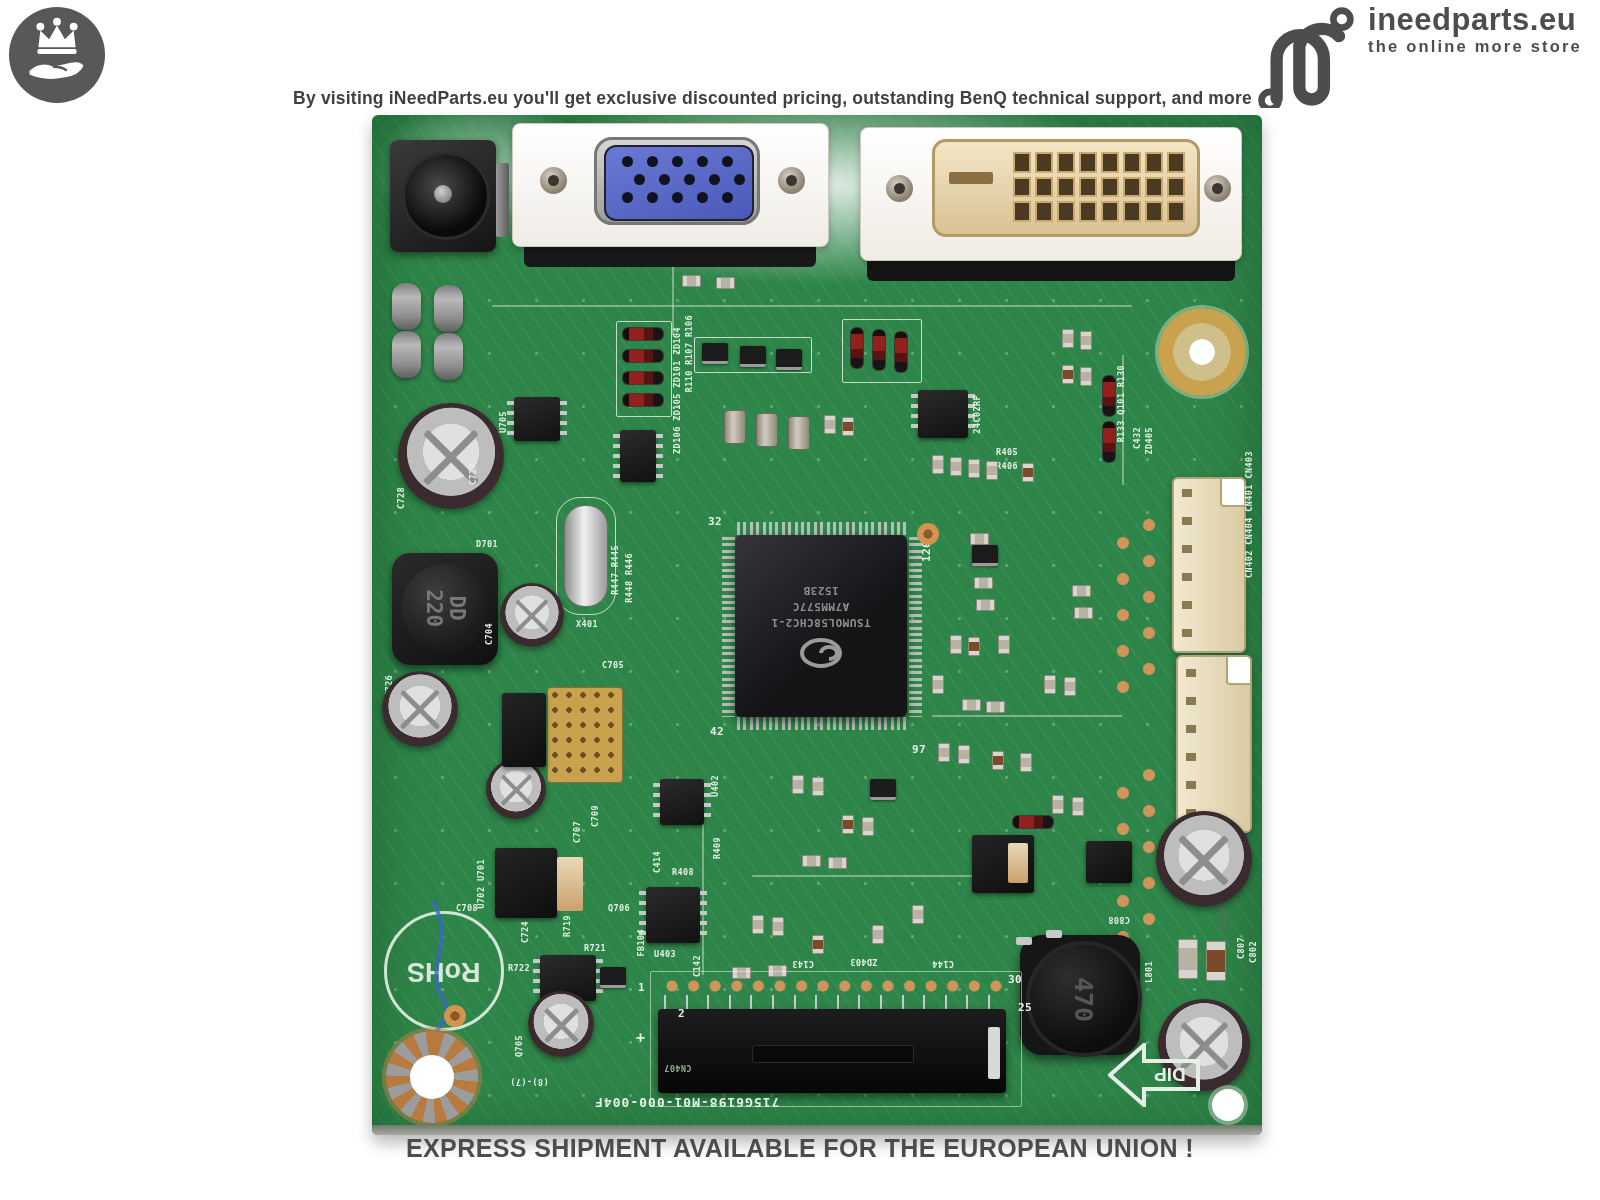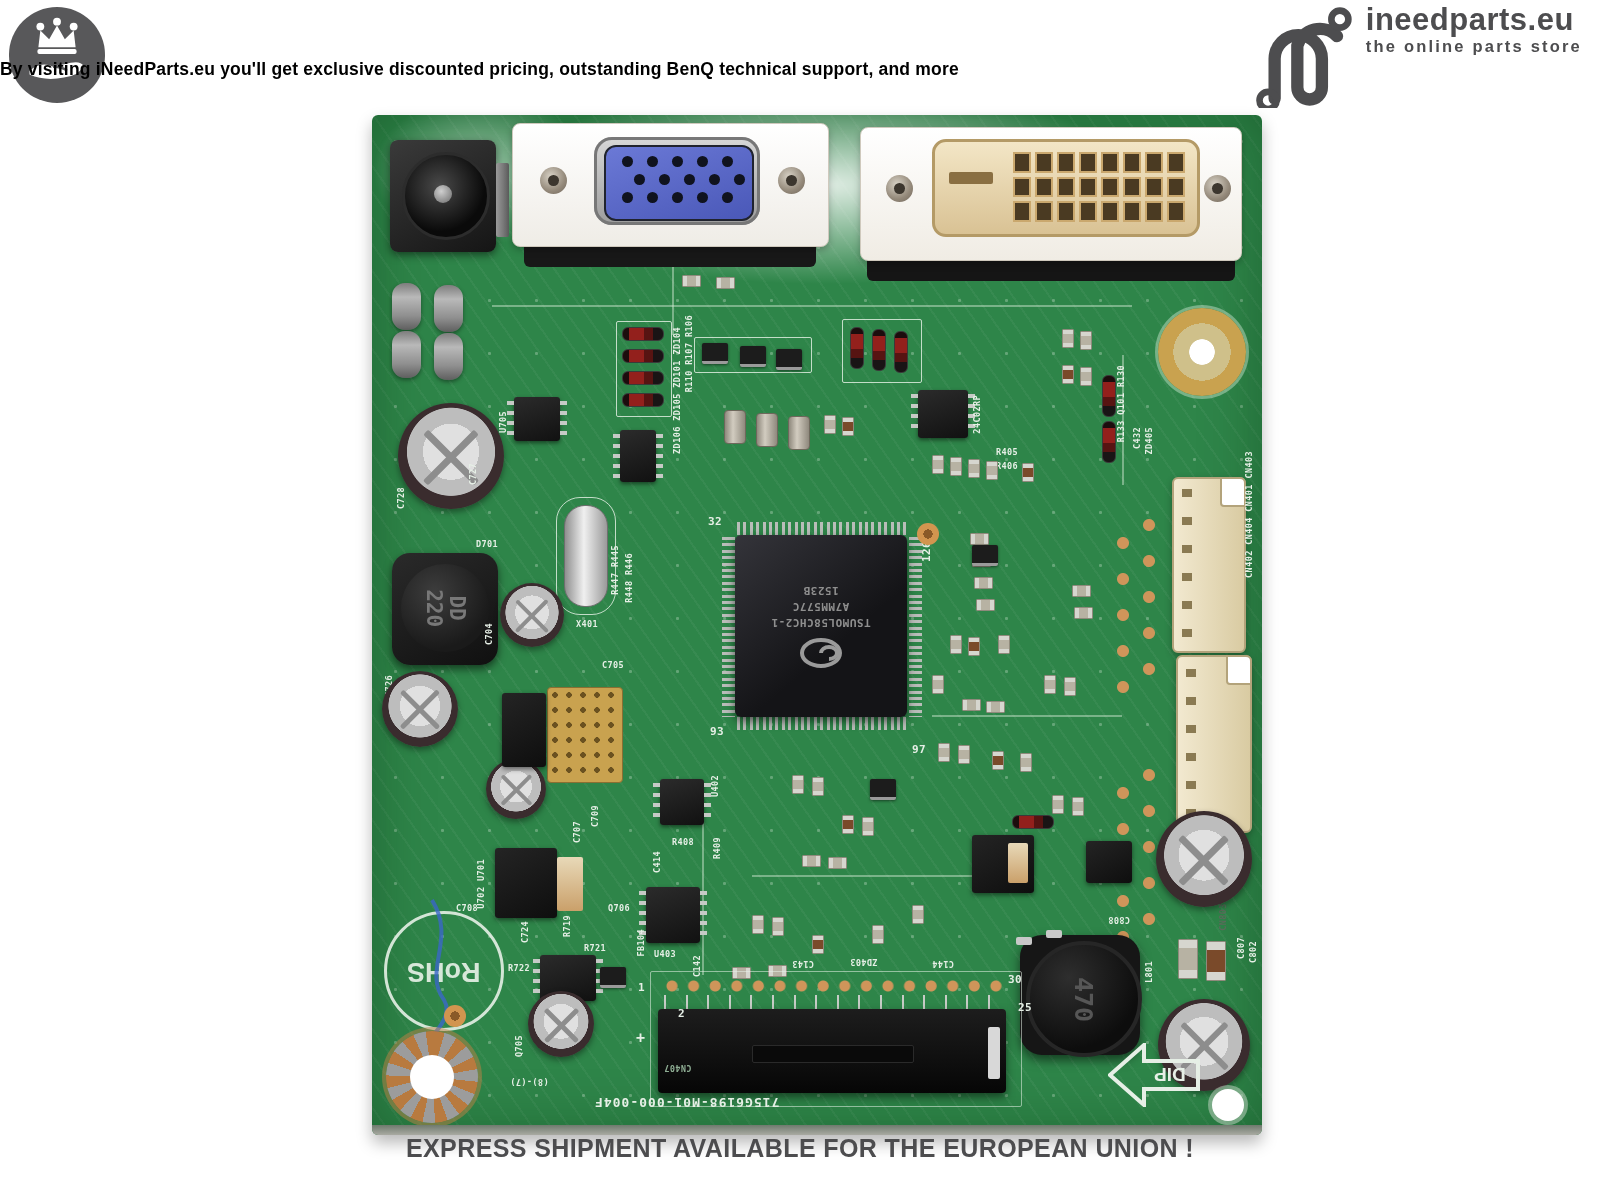--- a/index.html
+++ b/index.html
@@ -1,22 +1,22 @@
 <!DOCTYPE html>
 <html><head>
 <meta charset="utf-8">
 <style>
   html,body{margin:0;padding:0;background:#ffffff;}
   #page{position:relative;width:1600px;height:1200px;background:#ffffff;overflow:hidden;
         font-family:"Liberation Sans",sans-serif;}
   .abs{position:absolute;}
   
   #badge{left:8px;top:6px;width:98px;height:98px;}
-  #tagline{left:0;top:59px;width:1545px;font-size:17.5px;font-weight:bold;
-           color:#000000;letter-spacing:.2px;}
+  #tagline{left:0;top:88px;width:1545px;text-align:center;font-size:17.5px;font-weight:bold;
+           color:#404040;letter-spacing:.2px;}
   #brand{right:18px;top:4px;display:flex;align-items:flex-start;}
   #brand-text{margin-left:4px;color:#4d4d4f;line-height:1;}
   #brand-name{font-size:31px;font-weight:bold;letter-spacing:.5px;}
   #brand-sub{font-size:16.5px;font-weight:bold;letter-spacing:2.2px;margin-top:3px;}
   
   #footer{left:0;top:1134px;width:1600px;text-align:center;font-size:25px;font-weight:bold;
           color:#4c4c4e;letter-spacing:.4px;}
   
   #pcb{left:372px;top:115px;width:890px;height:1020px;background:#2e8549;border-radius:6px;
        box-shadow:0 8px 16px rgba(0,0,0,.28), inset 0 0 60px rgba(0,40,10,.35);
@@ -93,21 +93,21 @@
   <div id="brand" class="abs">
     <svg width="118" height="104" viewBox="0 0 120 110">
       <g fill="none" stroke="#4d4d4f" stroke-width="13" stroke-linecap="round">
         <path d="M30,100 V58 a25,25 0 0 1 50,0 v30 a13,13 0 0 1 -26,0 v-44 a25,25 0 0 1 42,-10"></path>
       </g>
       <circle cx="99" cy="16" r="9" fill="none" stroke="#4d4d4f" stroke-width="7"></circle>
       <circle cx="23" cy="102" r="9" fill="none" stroke="#4d4d4f" stroke-width="7"></circle>
     </svg>
     <div id="brand-text">
       <div id="brand-name">ineedparts.eu</div>
-      <div id="brand-sub">the online parts store</div>
+      <div id="brand-sub">the online more store</div>
     </div>
   </div>
 
   <div id="pcb" class="abs">
     <div class="abs glow" style="left:120px;top:-30px;width:660px;height:200px;"></div>
     <div class="abs glow" style="left:0;top:-20px;width:220px;height:150px;opacity:.6;"></div>
 
     <div class="trace" style="left:120px;top:190px;width:640px;height:2px;"></div>
     <div class="trace" style="left:300px;top:150px;width:2px;height:70px;"></div>
     <div class="trace" style="left:560px;top:600px;width:190px;height:2px;"></div>
@@ -258,21 +258,21 @@
     <div class="dpak" style="left:123px;top:733px;width:62px;height:70px;"></div>
     <div class="tab" style="left:185px;top:742px;width:26px;height:54px;"></div>
     <div class="silk vtext" style="left:104px;top:744px;">U702 U701</div>
     <div class="silk vtext" style="left:190px;top:800px;">R719</div>
     <div class="silk" style="left:212px;top:828px;">R721</div>
     <div class="silk" style="left:236px;top:788px;">Q706</div>
     <div class="silk" style="left:84px;top:788px;">C708</div>
 
     <div class="soic" style="left:288px;top:664px;width:44px;height:46px;"></div>
     <div class="silk vtext" style="left:338px;top:660px;">U402</div>
-    <div class="silk" style="left:300px;top:722px;">R408</div>
+    <div class="silk" style="left:300px;top:752px;">R408</div>
     <div class="silk vtext" style="left:340px;top:722px;">R409</div>
     <div class="silk vtext" style="left:280px;top:736px;">C414</div>
     <div class="soic" style="left:274px;top:772px;width:54px;height:56px;"></div>
     <div class="silk" style="left:282px;top:834px;">U403</div>
     <div class="soic" style="left:168px;top:840px;width:56px;height:46px;"></div>
     <div class="silk" style="left:176px;top:892px;">Q704</div>
     <div class="silk" style="left:136px;top:848px;">R722</div>
     <div class="silk vtext" style="left:148px;top:806px;">C724</div>
     <div class="silk vtext" style="left:264px;top:814px;">FB104</div>
     <div class="silk vtext" style="left:142px;top:920px;">Q705</div>
@@ -287,21 +287,21 @@
         <div>A7MM577C</div>
         <div>1523B</div>
       </div>
       <svg width="46" height="34" viewBox="0 0 46 34" style="margin-top:6px;">
         <ellipse cx="23" cy="17" rx="19" ry="13" fill="none" stroke="#9a9a9a" stroke-width="4"></ellipse>
         <path d="M23,17 a8,6 0 1 1 8,6" fill="none" stroke="#9a9a9a" stroke-width="4"></path>
       </svg>
     </div>
     <div class="silk big" style="left:336px;top:400px;">32</div>
     <div class="silk big vtext" style="left:548px;top:426px;">126</div>
-    <div class="silk big" style="left:338px;top:610px;">93</div>
+    <div class="silk big" style="left:338px;top:610px;">42</div>
     <div class="silk big" style="left:540px;top:628px;">97</div>
     <div class="via" style="left:545px;top:408px;width:22px;height:22px;"></div>
 
     <div class="smd h" style="left:310px;top:160px;"></div>
     <div class="smd h" style="left:344px;top:162px;"></div>
     <div class="smd" style="left:452px;top:300px;"></div>
     <div class="smd br" style="left:470px;top:302px;"></div>
     <div class="smd" style="left:560px;top:340px;"></div>
     <div class="smd" style="left:578px;top:342px;"></div>
     <div class="smd" style="left:596px;top:344px;"></div>

